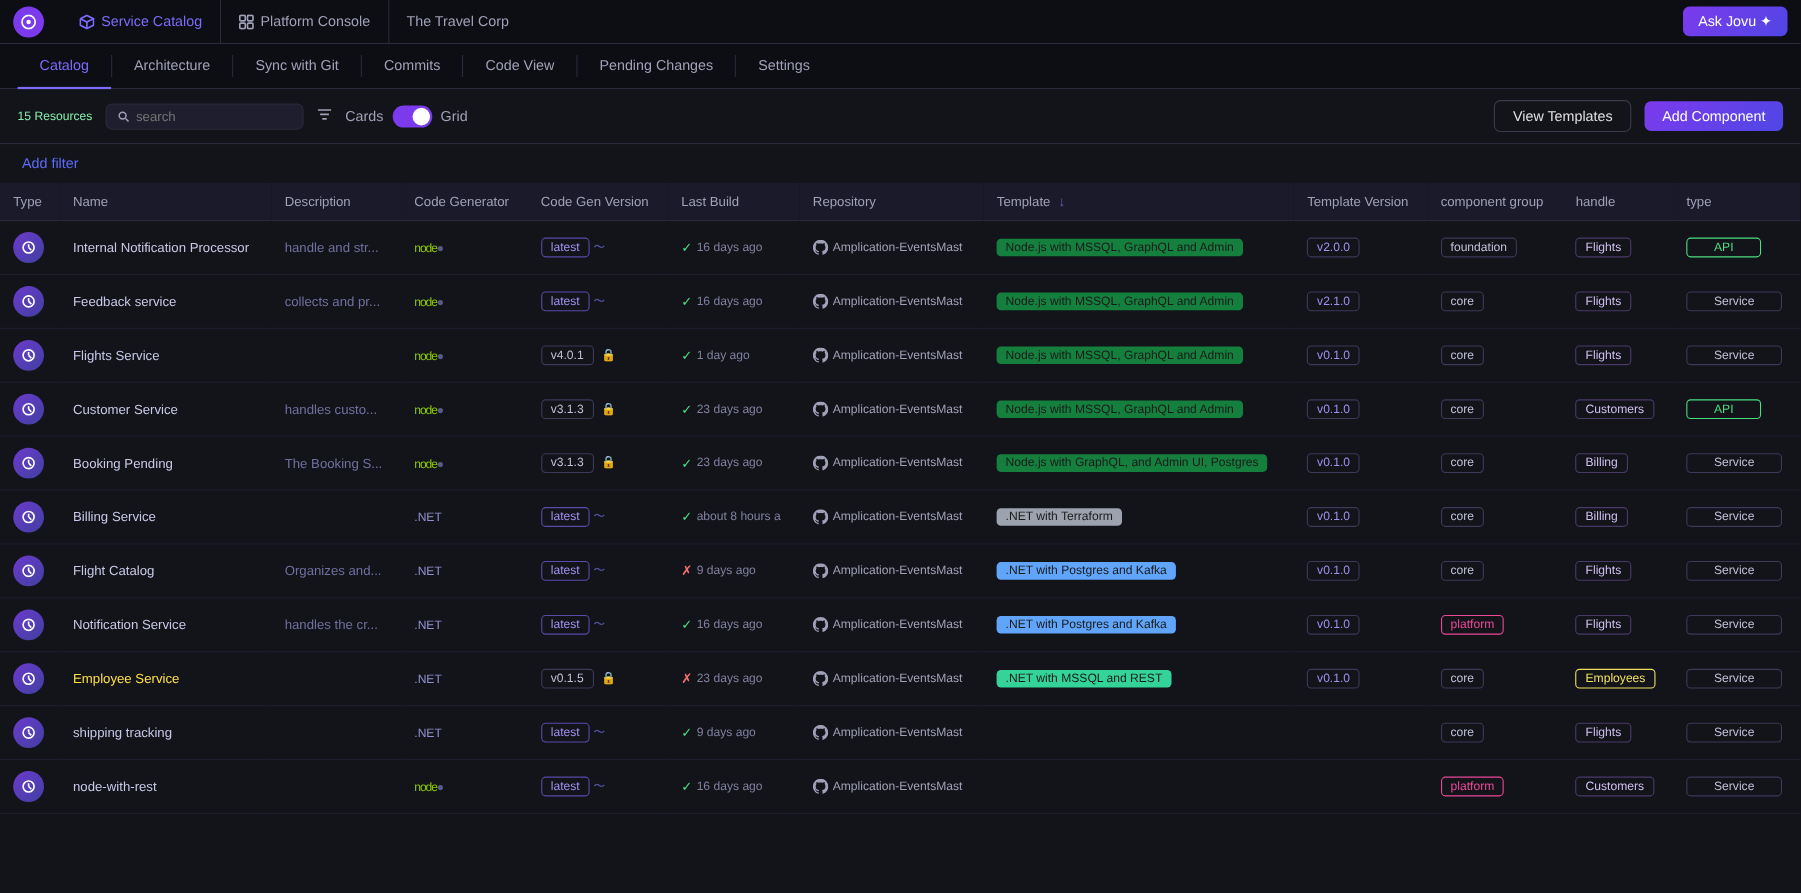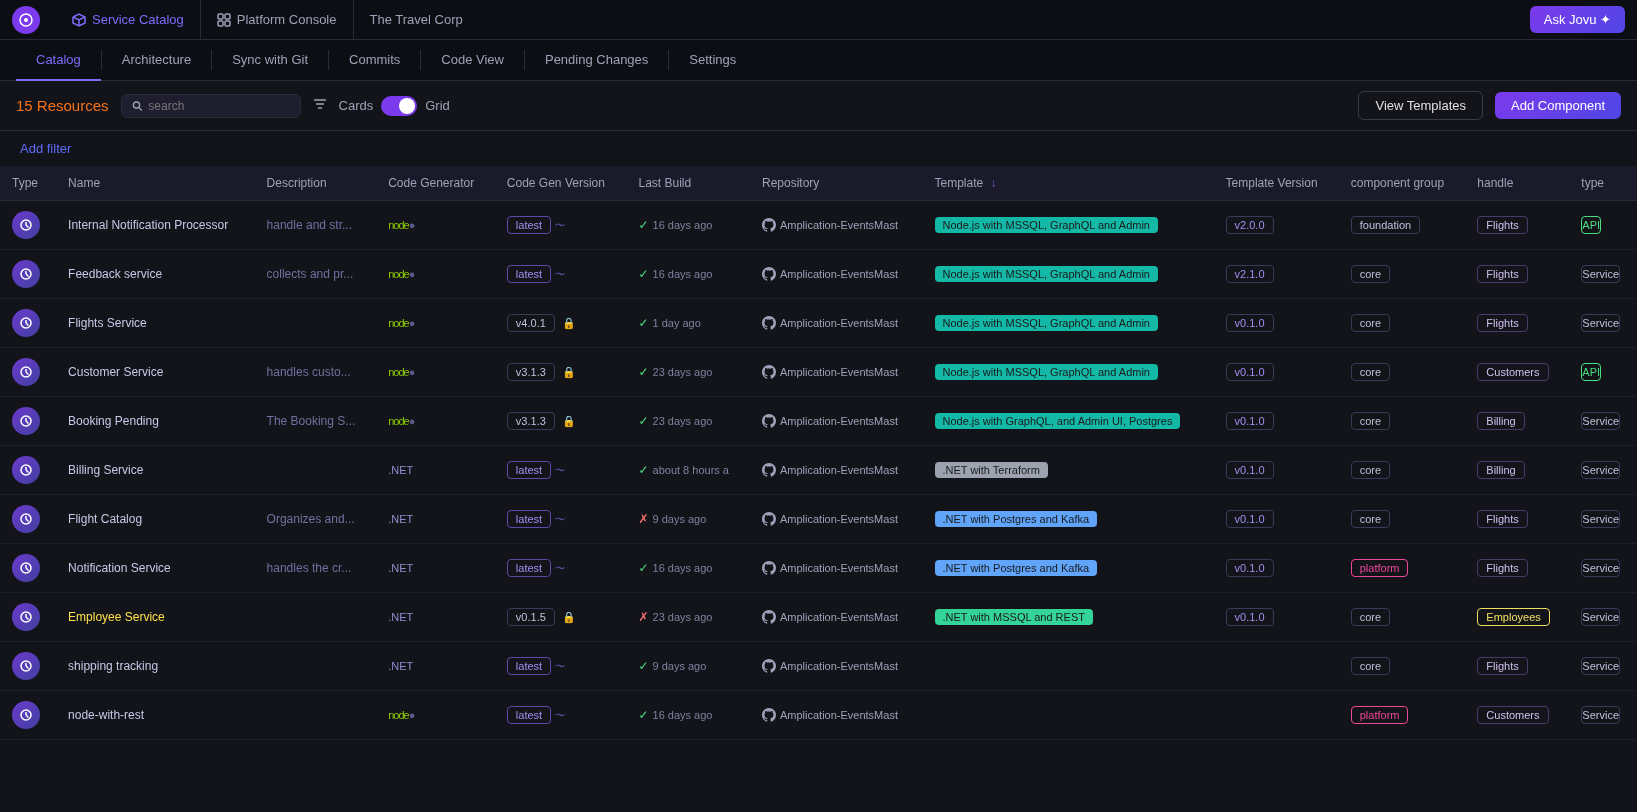--- a/index.html
+++ b/index.html
@@ -31,21 +31,21 @@
       border-bottom: 2px solid transparent; margin-bottom: -1px;
     }
     .tab-item.active { color: #7c6cfa; border-bottom-color: #7c6cfa; }
     .tab-divider { width: 1px; height: 20px; background: #2a2a3a; }
 
     
     .toolbar {
       display: flex; align-items: center; padding: 10px 16px; gap: 12px;
       background: #13131a; border-bottom: 1px solid #2a2a3a;
     }
-    .resource-count { font-size: 15px; color: #f97316; }
+    .resource-count { font-size: 11px; color: #86efac; }
     .search-box {
       display: flex; align-items: center; gap: 6px;
       background: #1e1e2e; border: 1px solid #2a2a3a; border-radius: 6px;
       padding: 4px 10px; width: 180px;
     }
     .search-box input {
       background: none; border: none; outline: none; color: #a0a0b8; font-size: 12px; width: 100%;
     }
     .filter-btn { color: #a0a0b8; cursor: pointer; }
     .view-toggle { display: flex; align-items: center; gap: 8px; color: #a0a0b8; font-size: 13px; }
@@ -100,21 +100,21 @@
     .build-ok { color: #4ade80; }
     .build-fail { color: #f87171; }
     .build-time { color: #8080a0; font-size: 11px; }
 
     .repo-link { display: flex; align-items: center; gap: 4px; color: #a0a0b8; }
 
     .template-badge {
       display: inline-block; border-radius: 4px; padding: 2px 8px;
       font-size: 11px; color: #1a1a1a; white-space: nowrap;
     }
-    .template-orange { background: #14b8a6; }
+    .template-orange { background: #15803d; }
     .template-blue { background: #60a5fa; }
     .template-gray { background: #9ca3af; }
     .template-green { background: #34d399; }
 
     .version-badge {
       display: inline-block; border: 1px solid #3a3a5a; border-radius: 4px;
       padding: 2px 8px; font-size: 11px; color: #a090ef;
     }
 
     .group-badge {
@@ -124,21 +124,21 @@
     .group-badge.pink { border-color: #ec4899; color: #ec4899; }
 
     .domain-badge {
       display: inline-block; border: 1px solid #4a3a6a; border-radius: 4px;
       padding: 2px 8px; font-size: 11px; color: #d0c0f0; white-space: nowrap;
     }
     .domain-badge.employees { border-color: #f0e060; color: #f0e060; }
 
     .type-badge {
       display: inline-block; border: 1px solid #3a3a5a; border-radius: 4px;
-      padding: 2px 0; font-size: 11px; color: #c0c0d8;
+      padding: 2px 24px; font-size: 11px; color: #c0c0d8;
     }
     .type-badge.api { border-color: #4ade80; color: #4ade80; }
 
     .node-logo { font-size: 11px; color: #8aca00; letter-spacing: -1px; }
     .dotnet-label { font-size: 11px; color: #9090d0; }
 
     .lock-icon { color: #6060a0; font-size: 11px; margin-left: 4px; }
 
     .sort-icon { margin-left: 4px; color: #7060c0; }
   </style>

